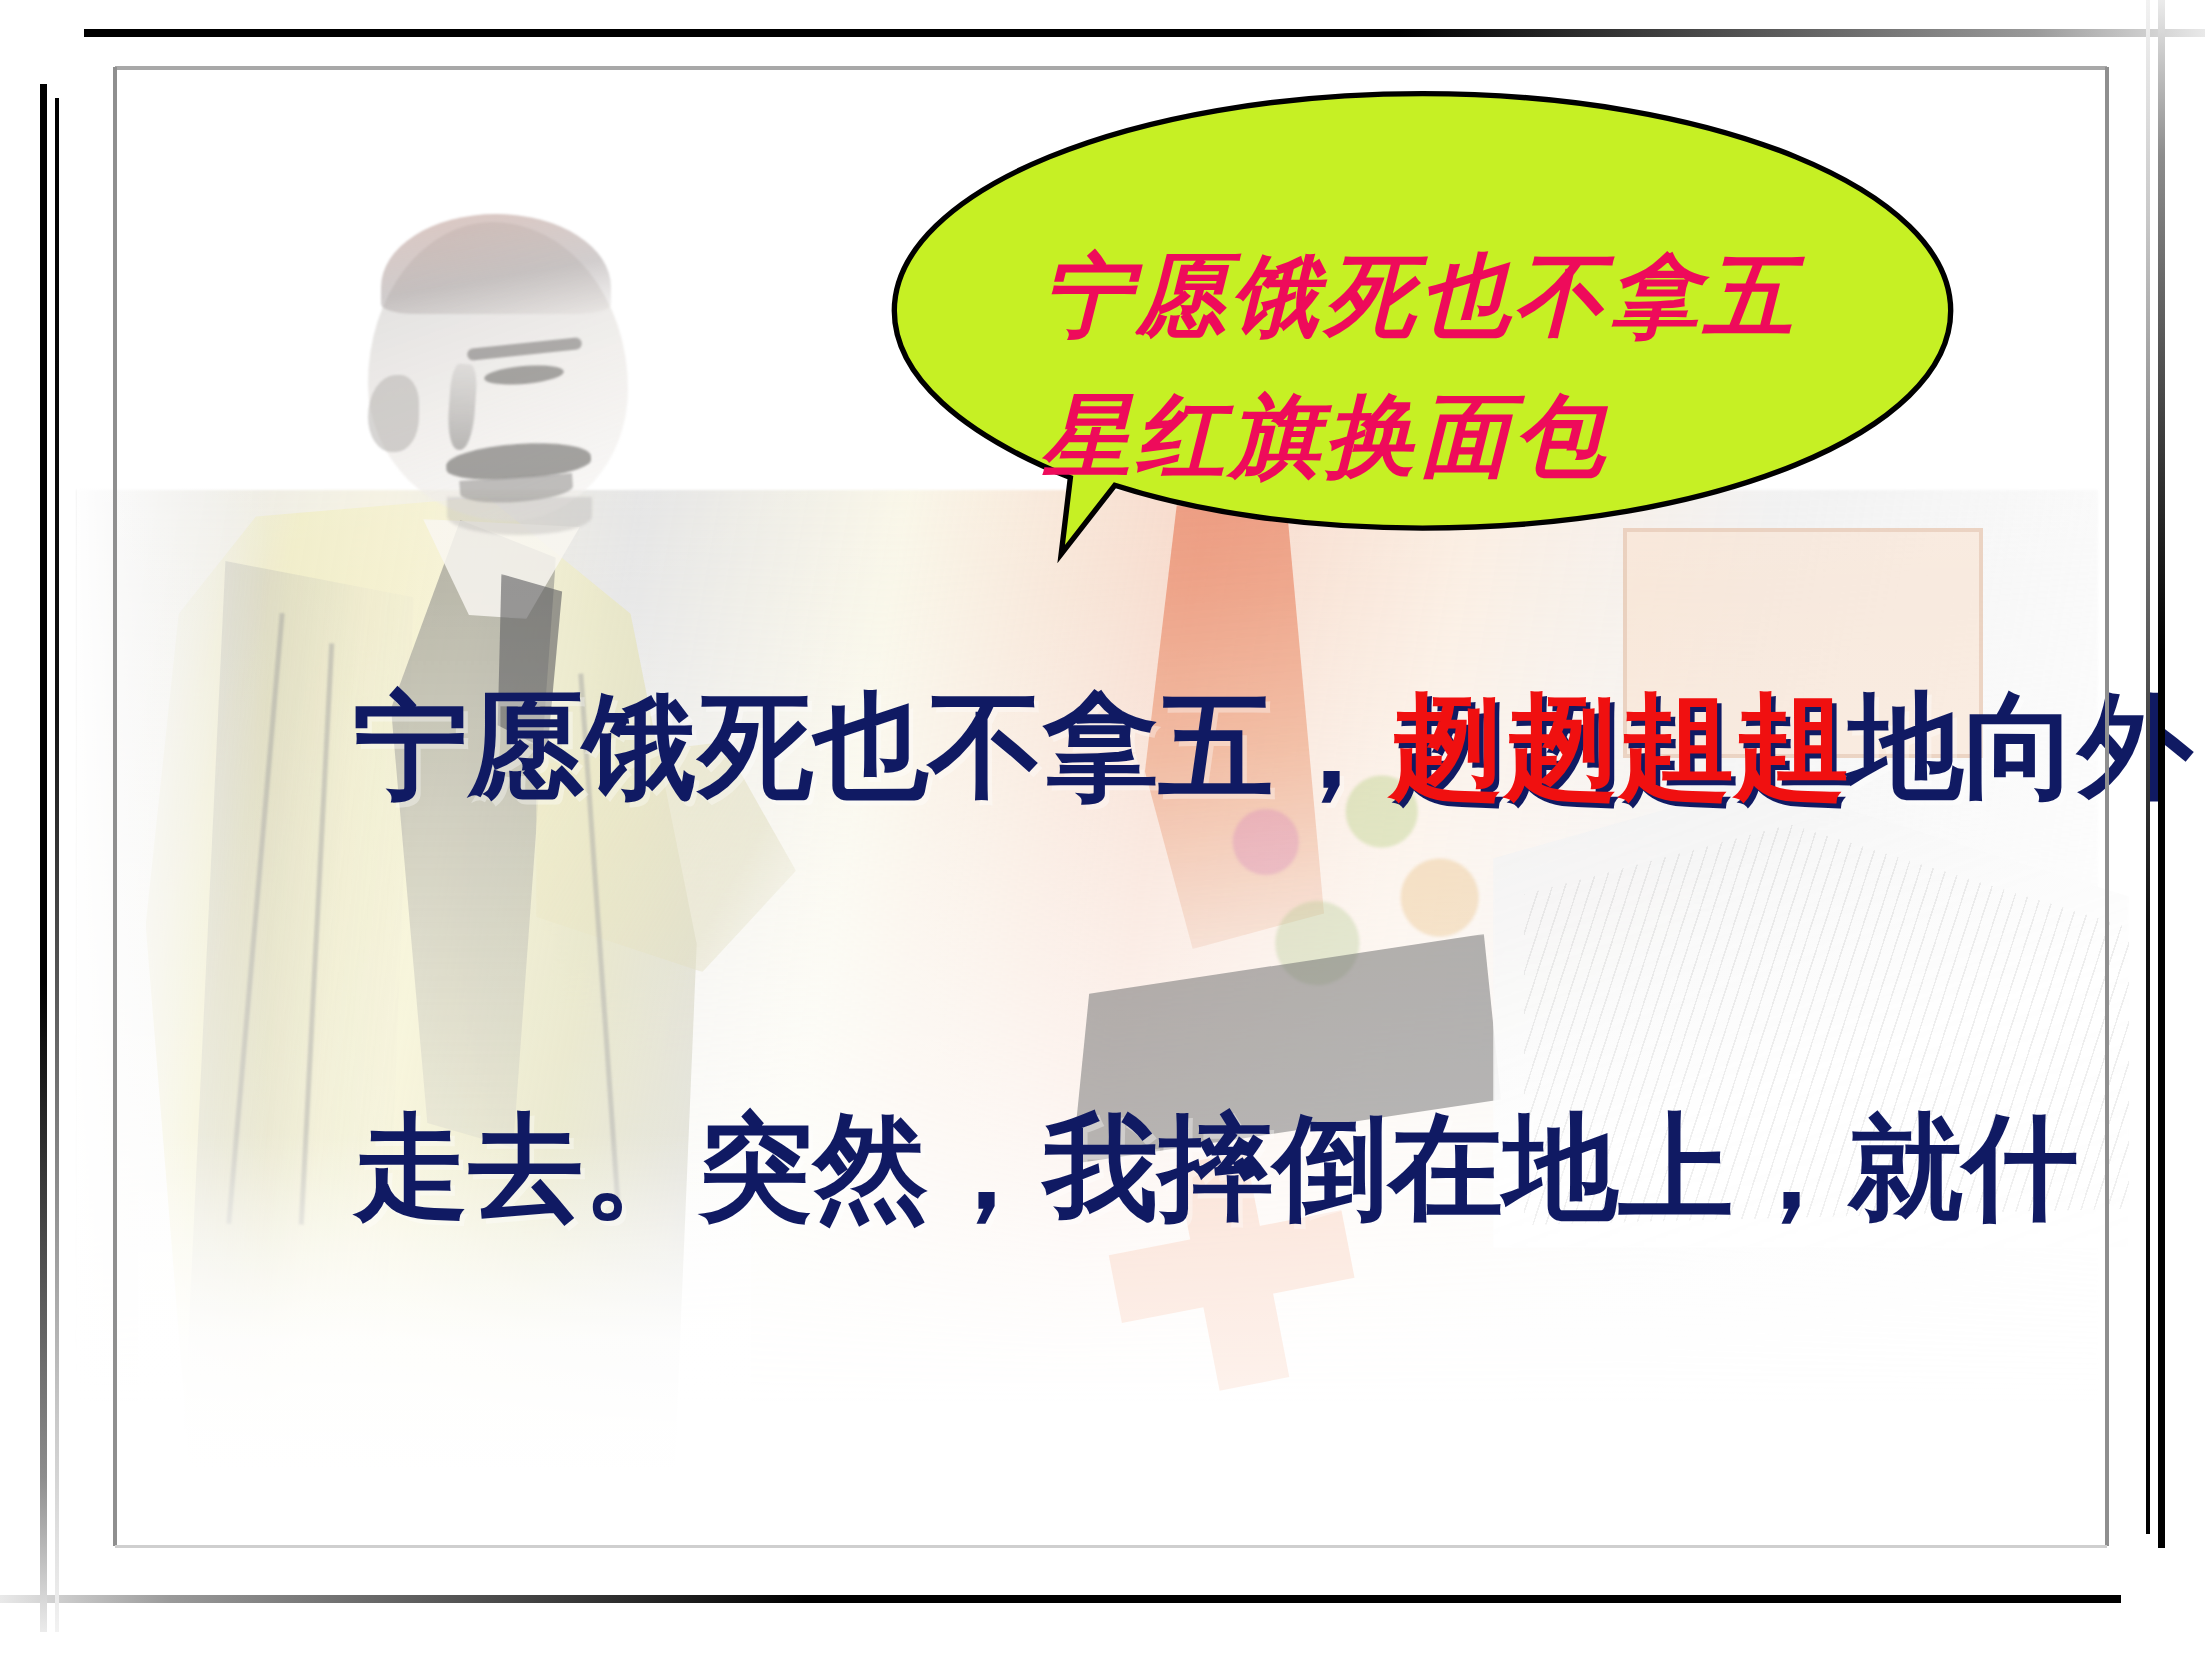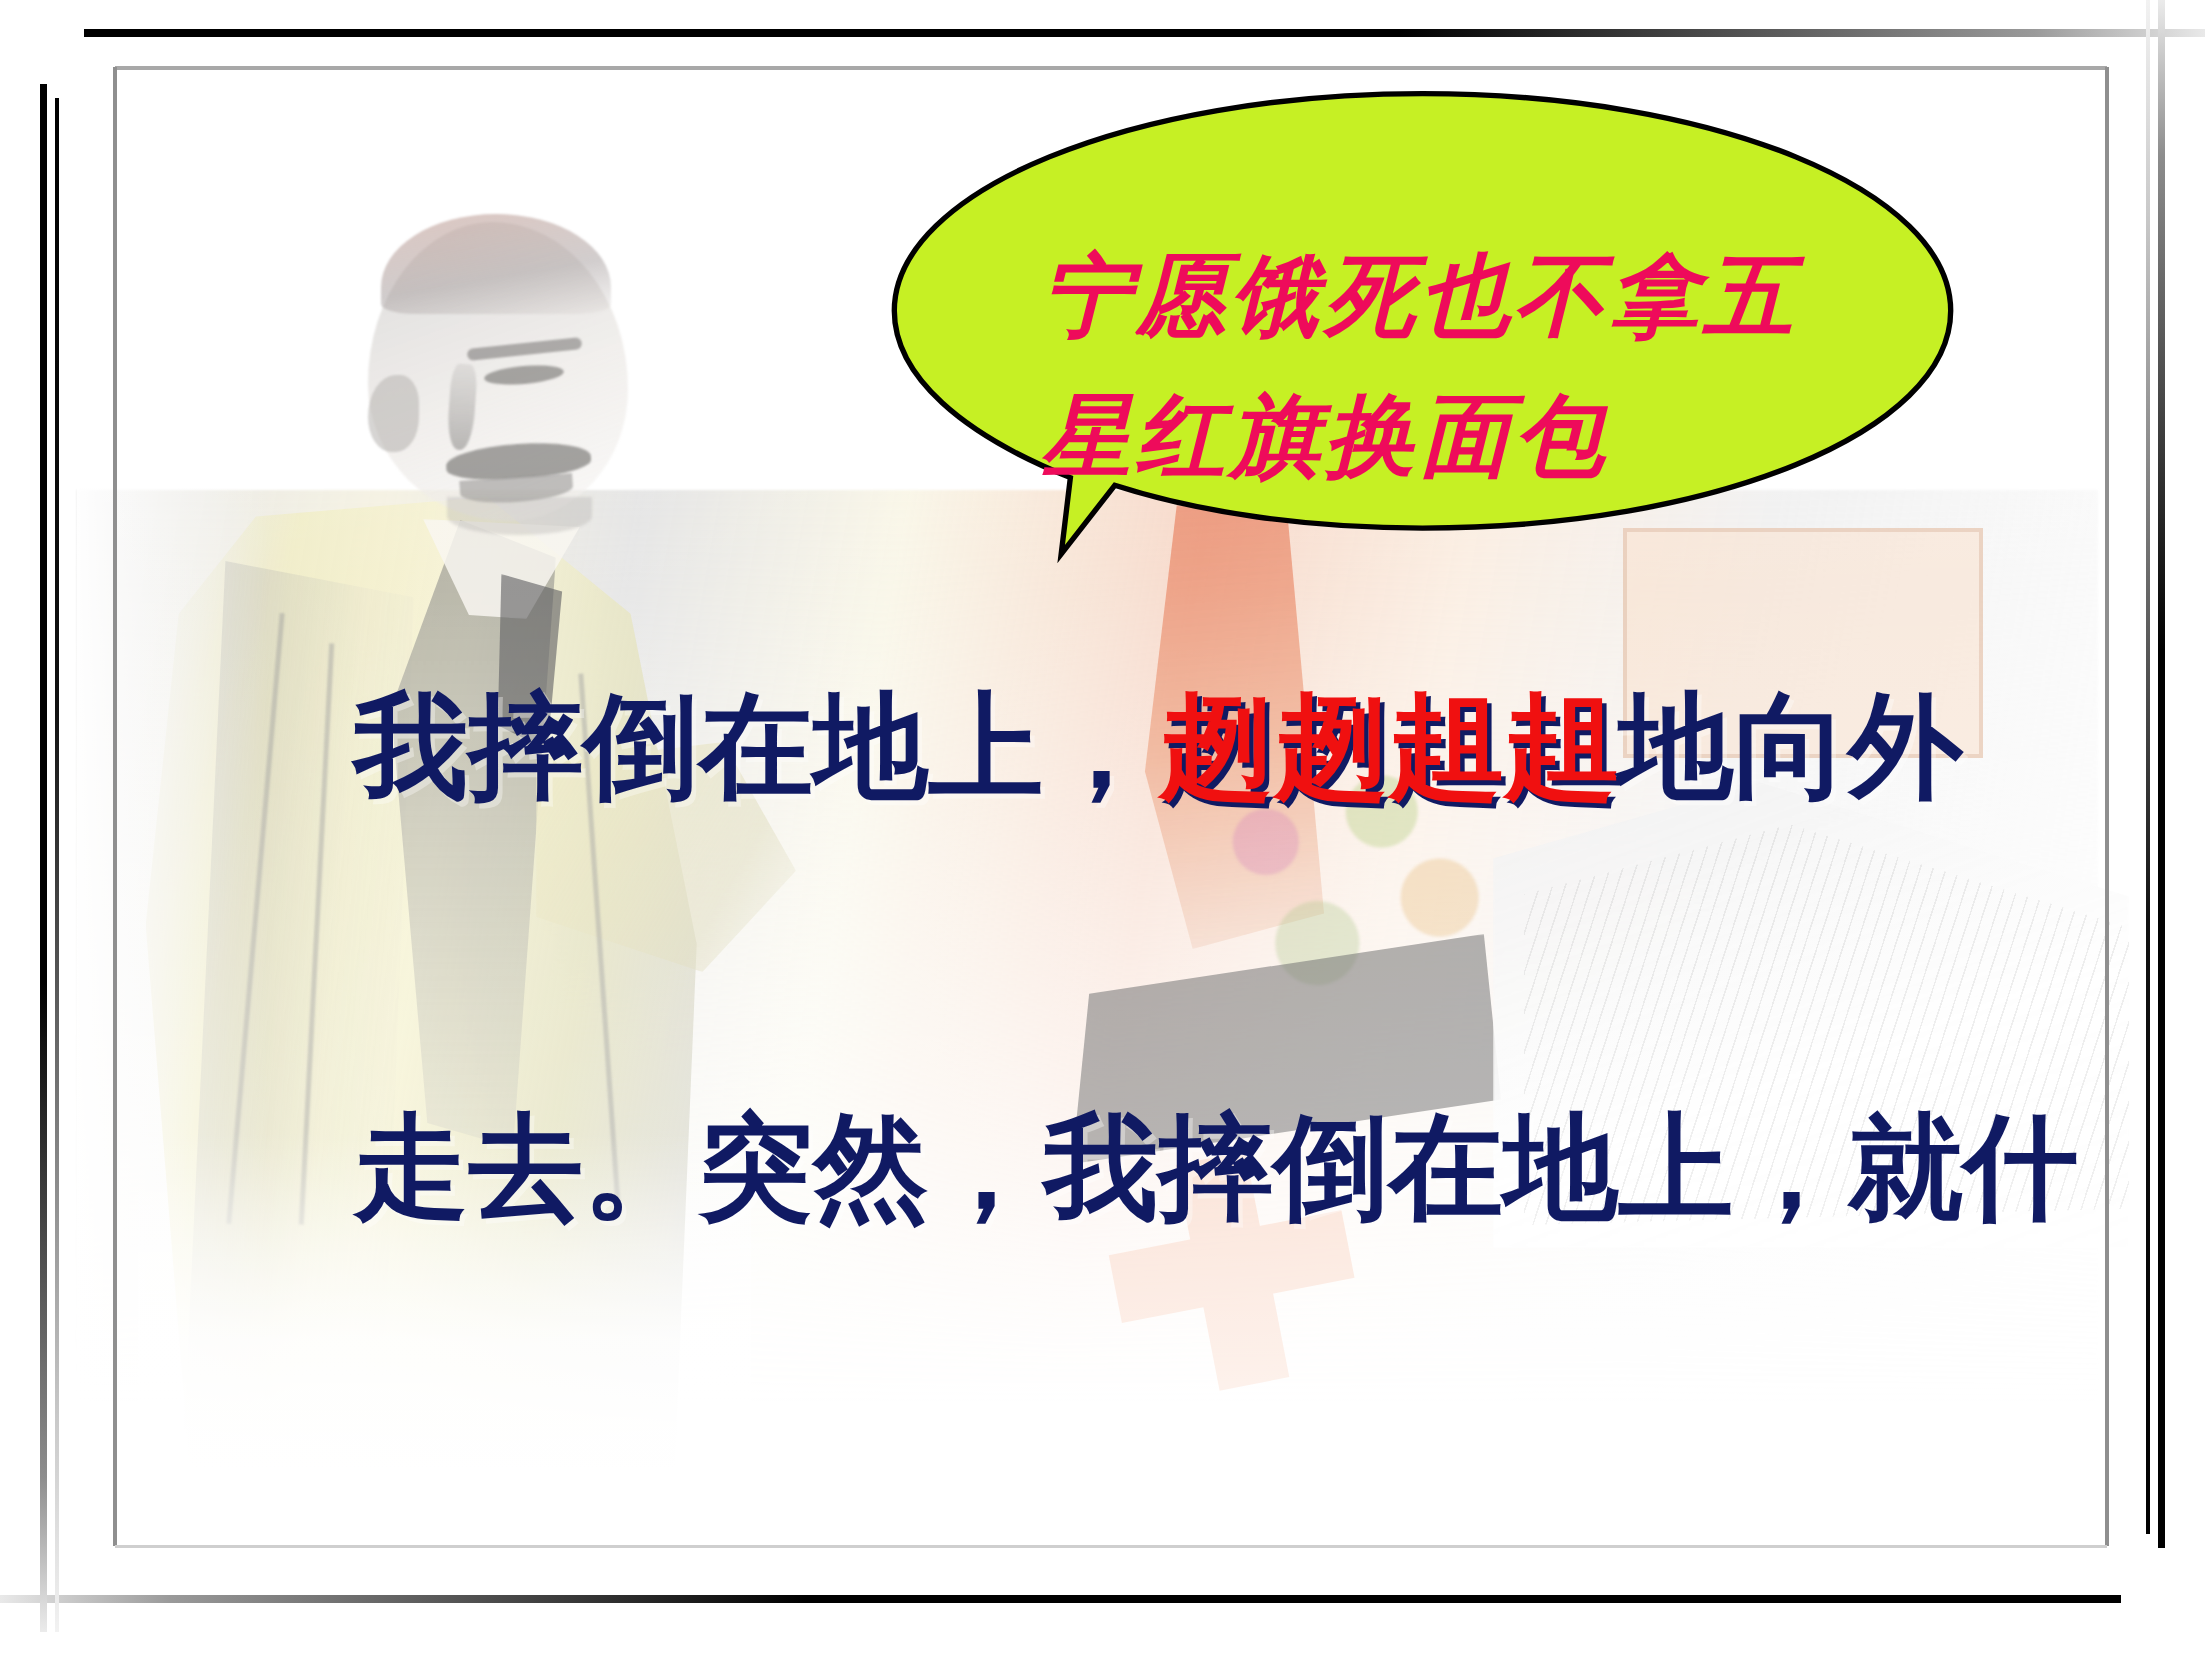--- a/index.html
+++ b/index.html
@@ -353,21 +353,21 @@
                L 250 508
                C 110 452 20 376 20 290
                C 20 132 330 6 710 6 Z" fill="#C6F024" stroke="#000000" stroke-width="7"></path>
     </svg>
     <div class="bubble-text">宁愿饿死也不拿五
 星红旗换面包</div>
   </div>
 
   <div class="body-text">
     <span class="ln">
-      <span class="seg-navy">我摔倒在地上，</span><span class="seg-red">趔趔趄趄</span><span class="seg-navy">地向外</span>
+      <span class="seg-navy">宁愿饿死也不拿五，</span><span class="seg-red">趔趔趄趄</span><span class="seg-navy">地向外</span>
     </span>
     <span class="ln">
       <span class="seg-navy">走去。突然，我摔倒在地上，就什</span>
     </span>
 
   </div>
 
   <div class="frame-layer">
     <div class="fr-line fr-top-inner"></div>
     <div class="fr-line fr-left-inner"></div>

